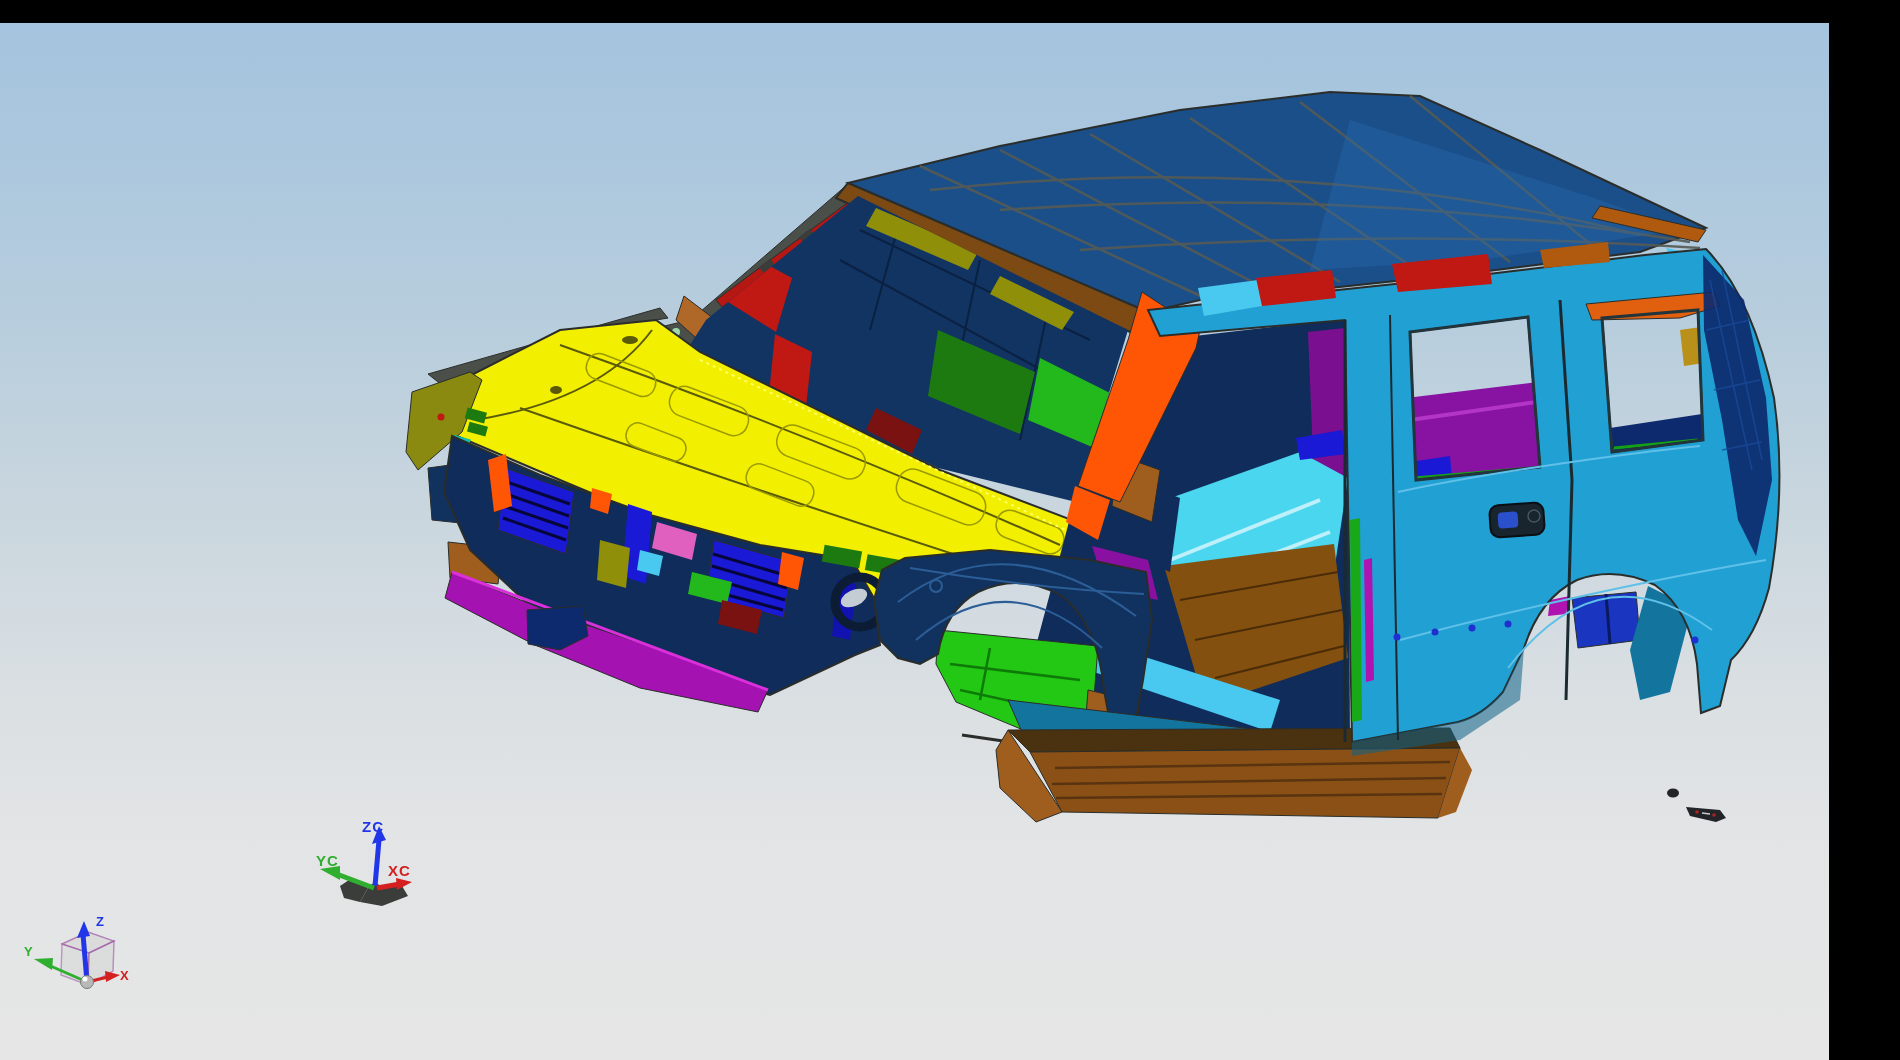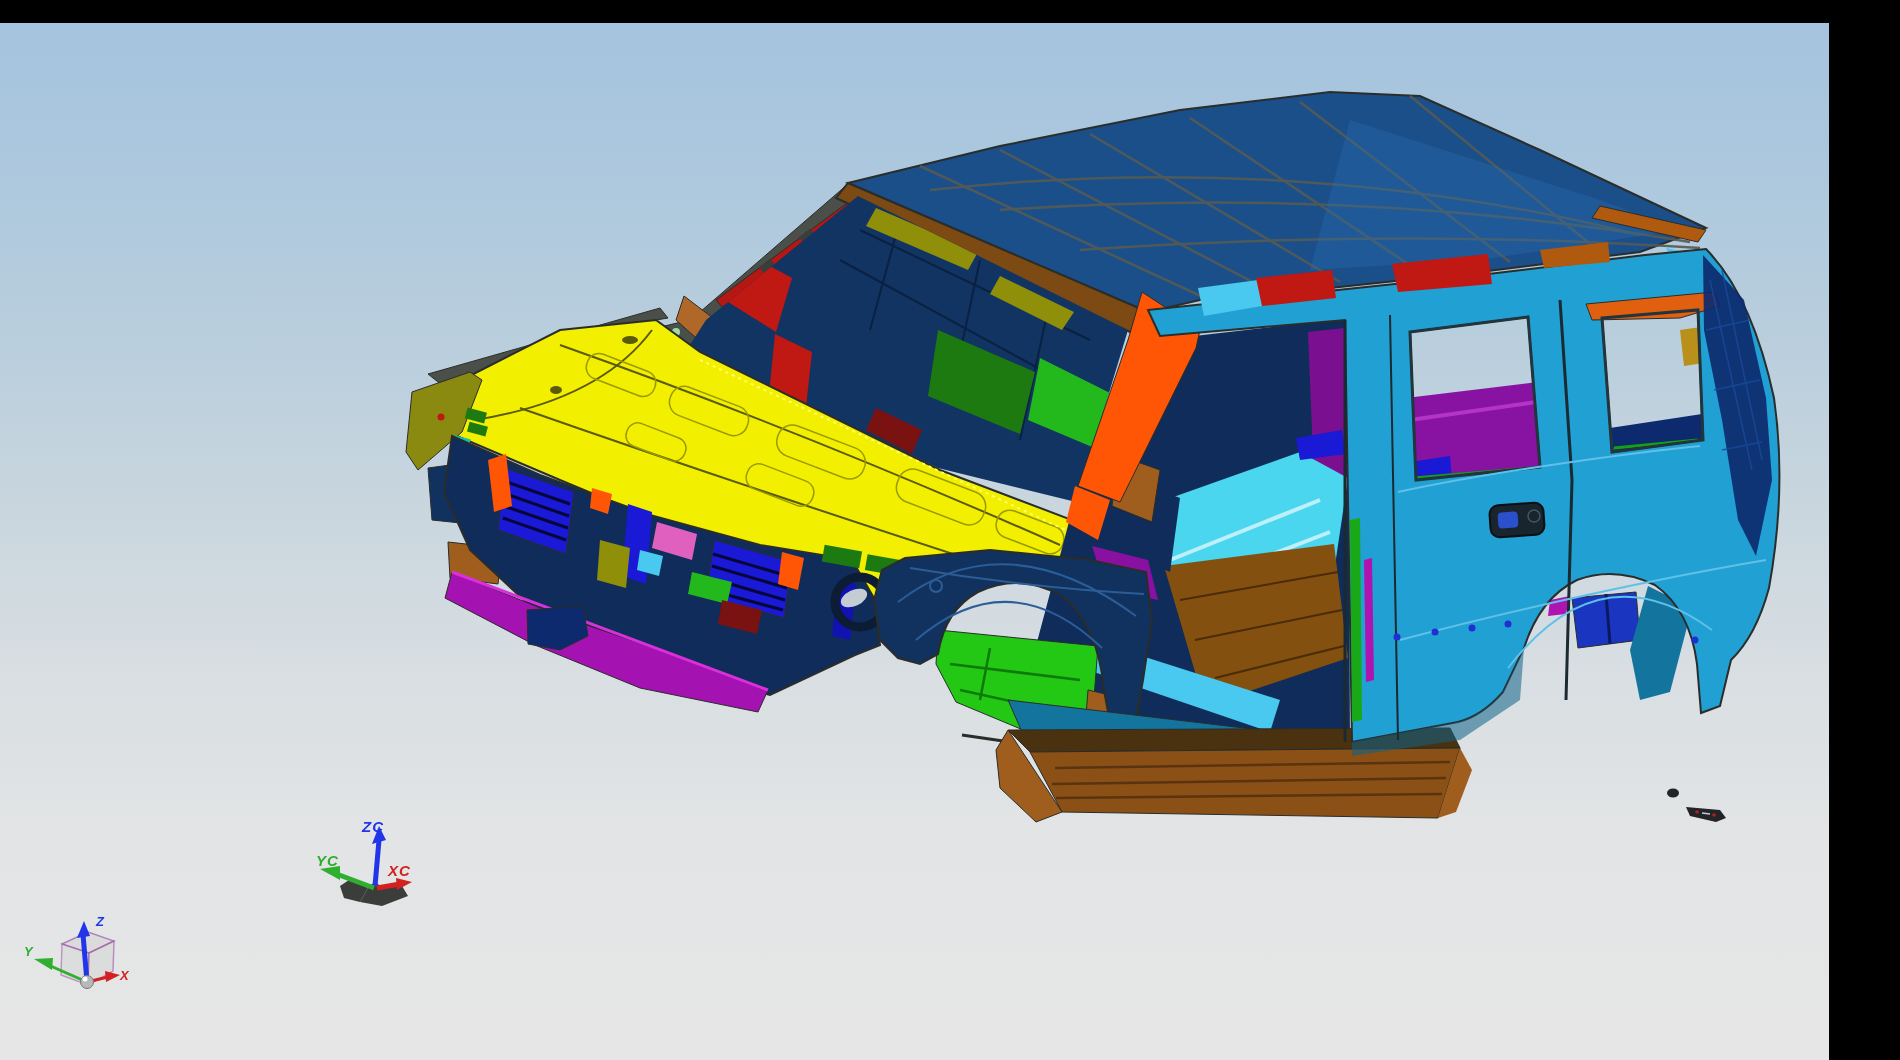--- a/index.html
+++ b/index.html
@@ -1,20 +1,19 @@
 <!DOCTYPE html>
 <html><head>
 <meta charset="utf-8">
 <style>
   html,body{margin:0;padding:0;background:#000;}
   .screen{
     position:relative;width:1836px;height:1060px;overflow:hidden;
     background:linear-gradient(180deg,#a4c3de 0%,#abc7de 14%,#b9cedd 32%,#c9d6de 48%,#d8dee2 63%,#e2e4e5 78%,#e6e6e6 100%);
     font-family:"Liberation Sans",sans-serif;
-    font-style:italic;
   }
   .topbar{position:absolute;left:0;top:0;width:100%;height:23px;}
   .rightbar{position:absolute;right:0;top:0;width:7px;height:100%;}
   svg{position:absolute;left:0;top:0;}
   .edge{stroke:#2a2d2a;stroke-width:2;}
   .edge-thin{stroke:#2a2d2a;stroke-width:1;}
   text.axis-label{font-family:"Liberation Sans",sans-serif;font-size:15px;font-weight:bold;letter-spacing:1px;}
   text.axis-label-sm{font-family:"Liberation Sans",sans-serif;font-size:13px;font-weight:bold;}
 </style>
 </head>

